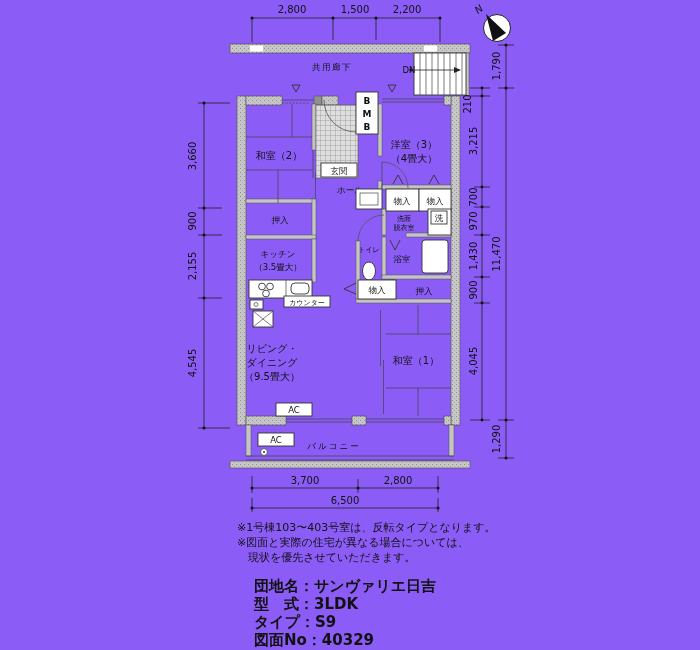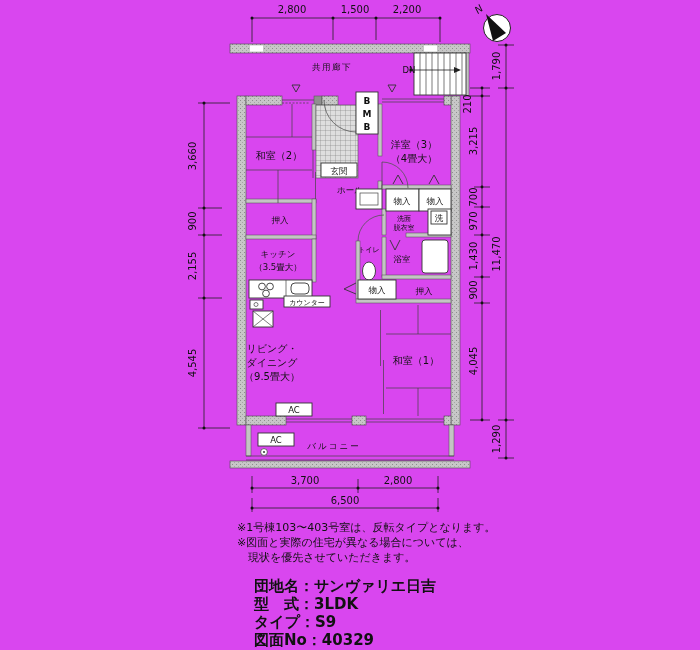--- a/index.html
+++ b/index.html
@@ -1,16 +1,16 @@
 <!DOCTYPE html>
 <html><head>
 <meta charset="utf-8">
 <style>
   html,body{margin:0;padding:0;background:#fff;}
-  .stage{position:relative;width:700px;height:650px;background:#d946ef;overflow:hidden;
+  .stage{position:relative;width:700px;height:650px;background:#8b5cf6;overflow:hidden;
          font-family:"DejaVu Sans","Liberation Sans",sans-serif;}
   svg text{font-family:"DejaVu Sans","Liberation Sans",sans-serif;fill:#111;}
   .w{fill:url(#wallpat);stroke:#4d4d4d;stroke-width:.6;}
   .thin{fill:#c4c4c4;stroke:#4d4d4d;stroke-width:.5;}
   .fx{fill:#ffffff;stroke:#333;stroke-width:.9;}
   .ln2{stroke:#444;stroke-width:.7;fill:none;}
   .arc{stroke:#555;stroke-width:.8;fill:none;}
   .dim{stroke:#222;stroke-width:.8;fill:none;}
   .dot{fill:#111;}
   .dtx{font-size:10px;}

